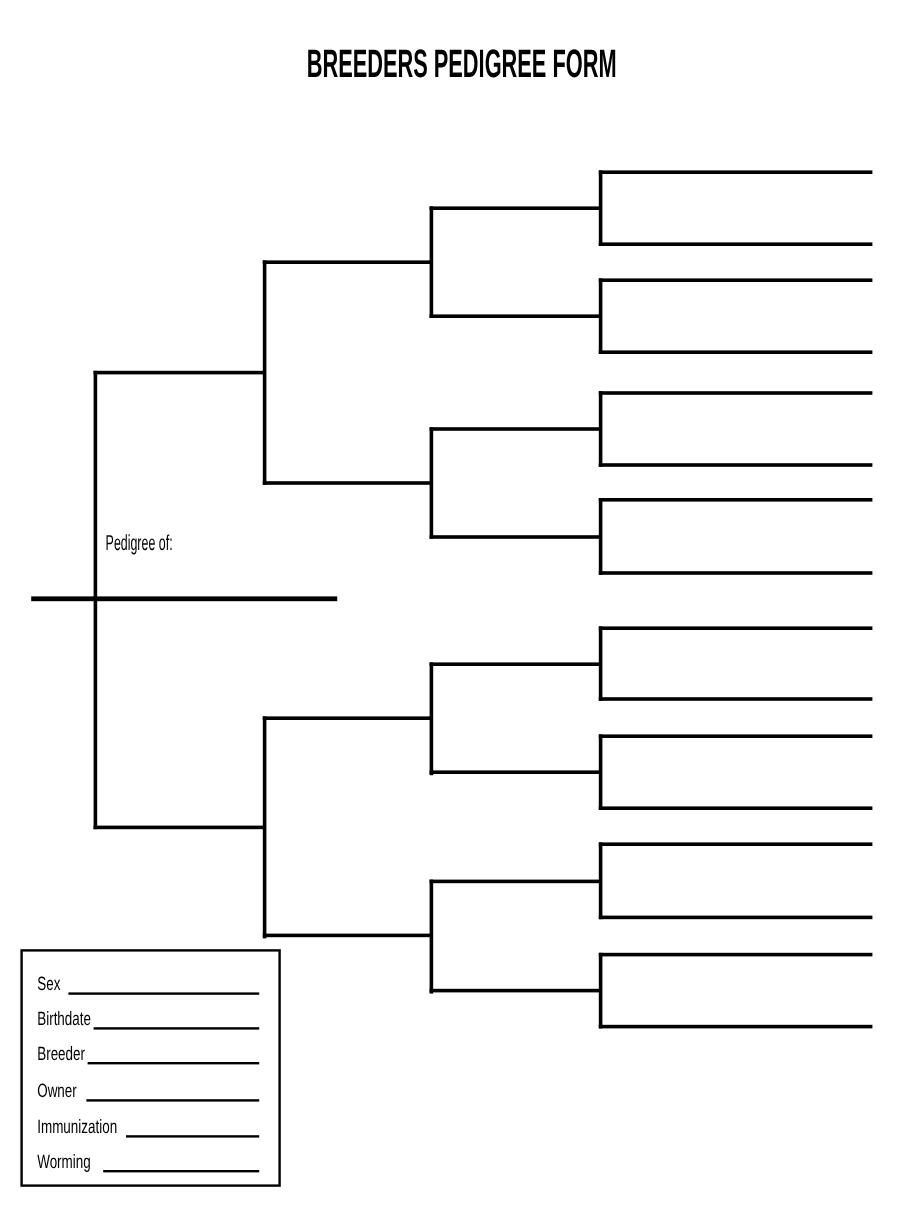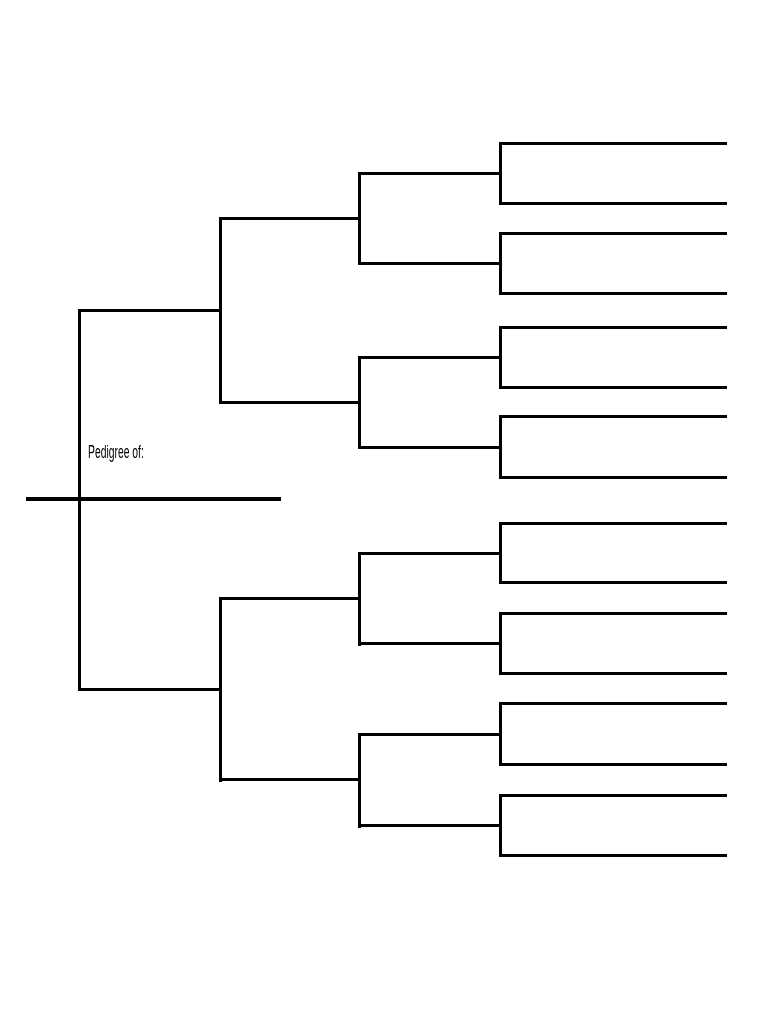--- a/index.html
+++ b/index.html
@@ -46,20 +46,23 @@
   }
   .field-underline{
     position:absolute;height:2px;background:#000;
   }
 </style>
 </head>
 <body>
 
 <div class="page">
 
+  <div class="title-wrap">
+    <span>BREEDERS PEDIGREE FORM</span>
+  </div>
 
   <div class="tree">
       <div class="line" style="left: 499px; top: 142px; width: 228px; height: 3px; background: rgb(0, 0, 0);"></div>
       <div class="line" style="left: 499px; top: 202px; width: 228px; height: 3px; background: rgb(0, 0, 0);"></div>
       <div class="line" style="left: 499px; top: 232px; width: 228px; height: 3px; background: rgb(0, 0, 0);"></div>
       <div class="line" style="left: 499px; top: 292px; width: 228px; height: 3px; background: rgb(0, 0, 0);"></div>
       <div class="line" style="left: 499px; top: 326px; width: 228px; height: 3px; background: rgb(0, 0, 0);"></div>
       <div class="line" style="left: 499px; top: 386px; width: 228px; height: 3px; background: rgb(0, 0, 0);"></div>
       <div class="line" style="left: 499px; top: 415px; width: 228px; height: 3px; background: rgb(0, 0, 0);"></div>
       <div class="line" style="left: 499px; top: 476px; width: 228px; height: 3px; background: rgb(0, 0, 0);"></div>
@@ -98,14 +101,28 @@
       <div class="line" style="left: 219px; top: 217px; width: 3px; height: 187px; background: rgb(0, 0, 0);"></div>
       <div class="line" style="left: 219px; top: 597px; width: 3px; height: 185px; background: rgb(0, 0, 0);"></div>
       <div class="line" style="left: 78px; top: 309px; width: 142px; height: 3px; background: rgb(0, 0, 0);"></div>
       <div class="line" style="left: 78px; top: 688px; width: 142px; height: 3px; background: rgb(0, 0, 0);"></div>
       <div class="line" style="left: 78px; top: 309px; width: 3px; height: 382px; background: rgb(0, 0, 0);"></div>
       <div class="line" style="left: 26px; top: 497px; width: 255px; height: 4px; background: rgb(0, 0, 0);"></div>
     </div>
 
   <div class="subject-label">Pedigree of:</div>
 
+  <div class="info-box">
+      <div class="field-label" style="left: 12px; top: 20px;">Sex</div>
+      <div class="field-underline" style="left: 38px; top: 34px; width: 159px; background: rgb(0, 0, 0);"></div>
+      <div class="field-label" style="left: 12px; top: 49px;">Birthdate</div>
+      <div class="field-underline" style="left: 59px; top: 63px; width: 138px; background: rgb(0, 0, 0);"></div>
+      <div class="field-label" style="left: 12px; top: 78px;">Breeder</div>
+      <div class="field-underline" style="left: 54px; top: 92px; width: 143px; background: rgb(0, 0, 0);"></div>
+      <div class="field-label" style="left: 12px; top: 109px;">Owner</div>
+      <div class="field-underline" style="left: 53px; top: 123px; width: 144px; background: rgb(0, 0, 0);"></div>
+      <div class="field-label" style="left: 12px; top: 139px;">Immunization</div>
+      <div class="field-underline" style="left: 86px; top: 153px; width: 111px; background: rgb(0, 0, 0);"></div>
+      <div class="field-label" style="left: 12px; top: 168px;">Worming</div>
+      <div class="field-underline" style="left: 67px; top: 182px; width: 130px; background: rgb(0, 0, 0);"></div>
+    </div>
 
 </div>
 
 </body></html>

